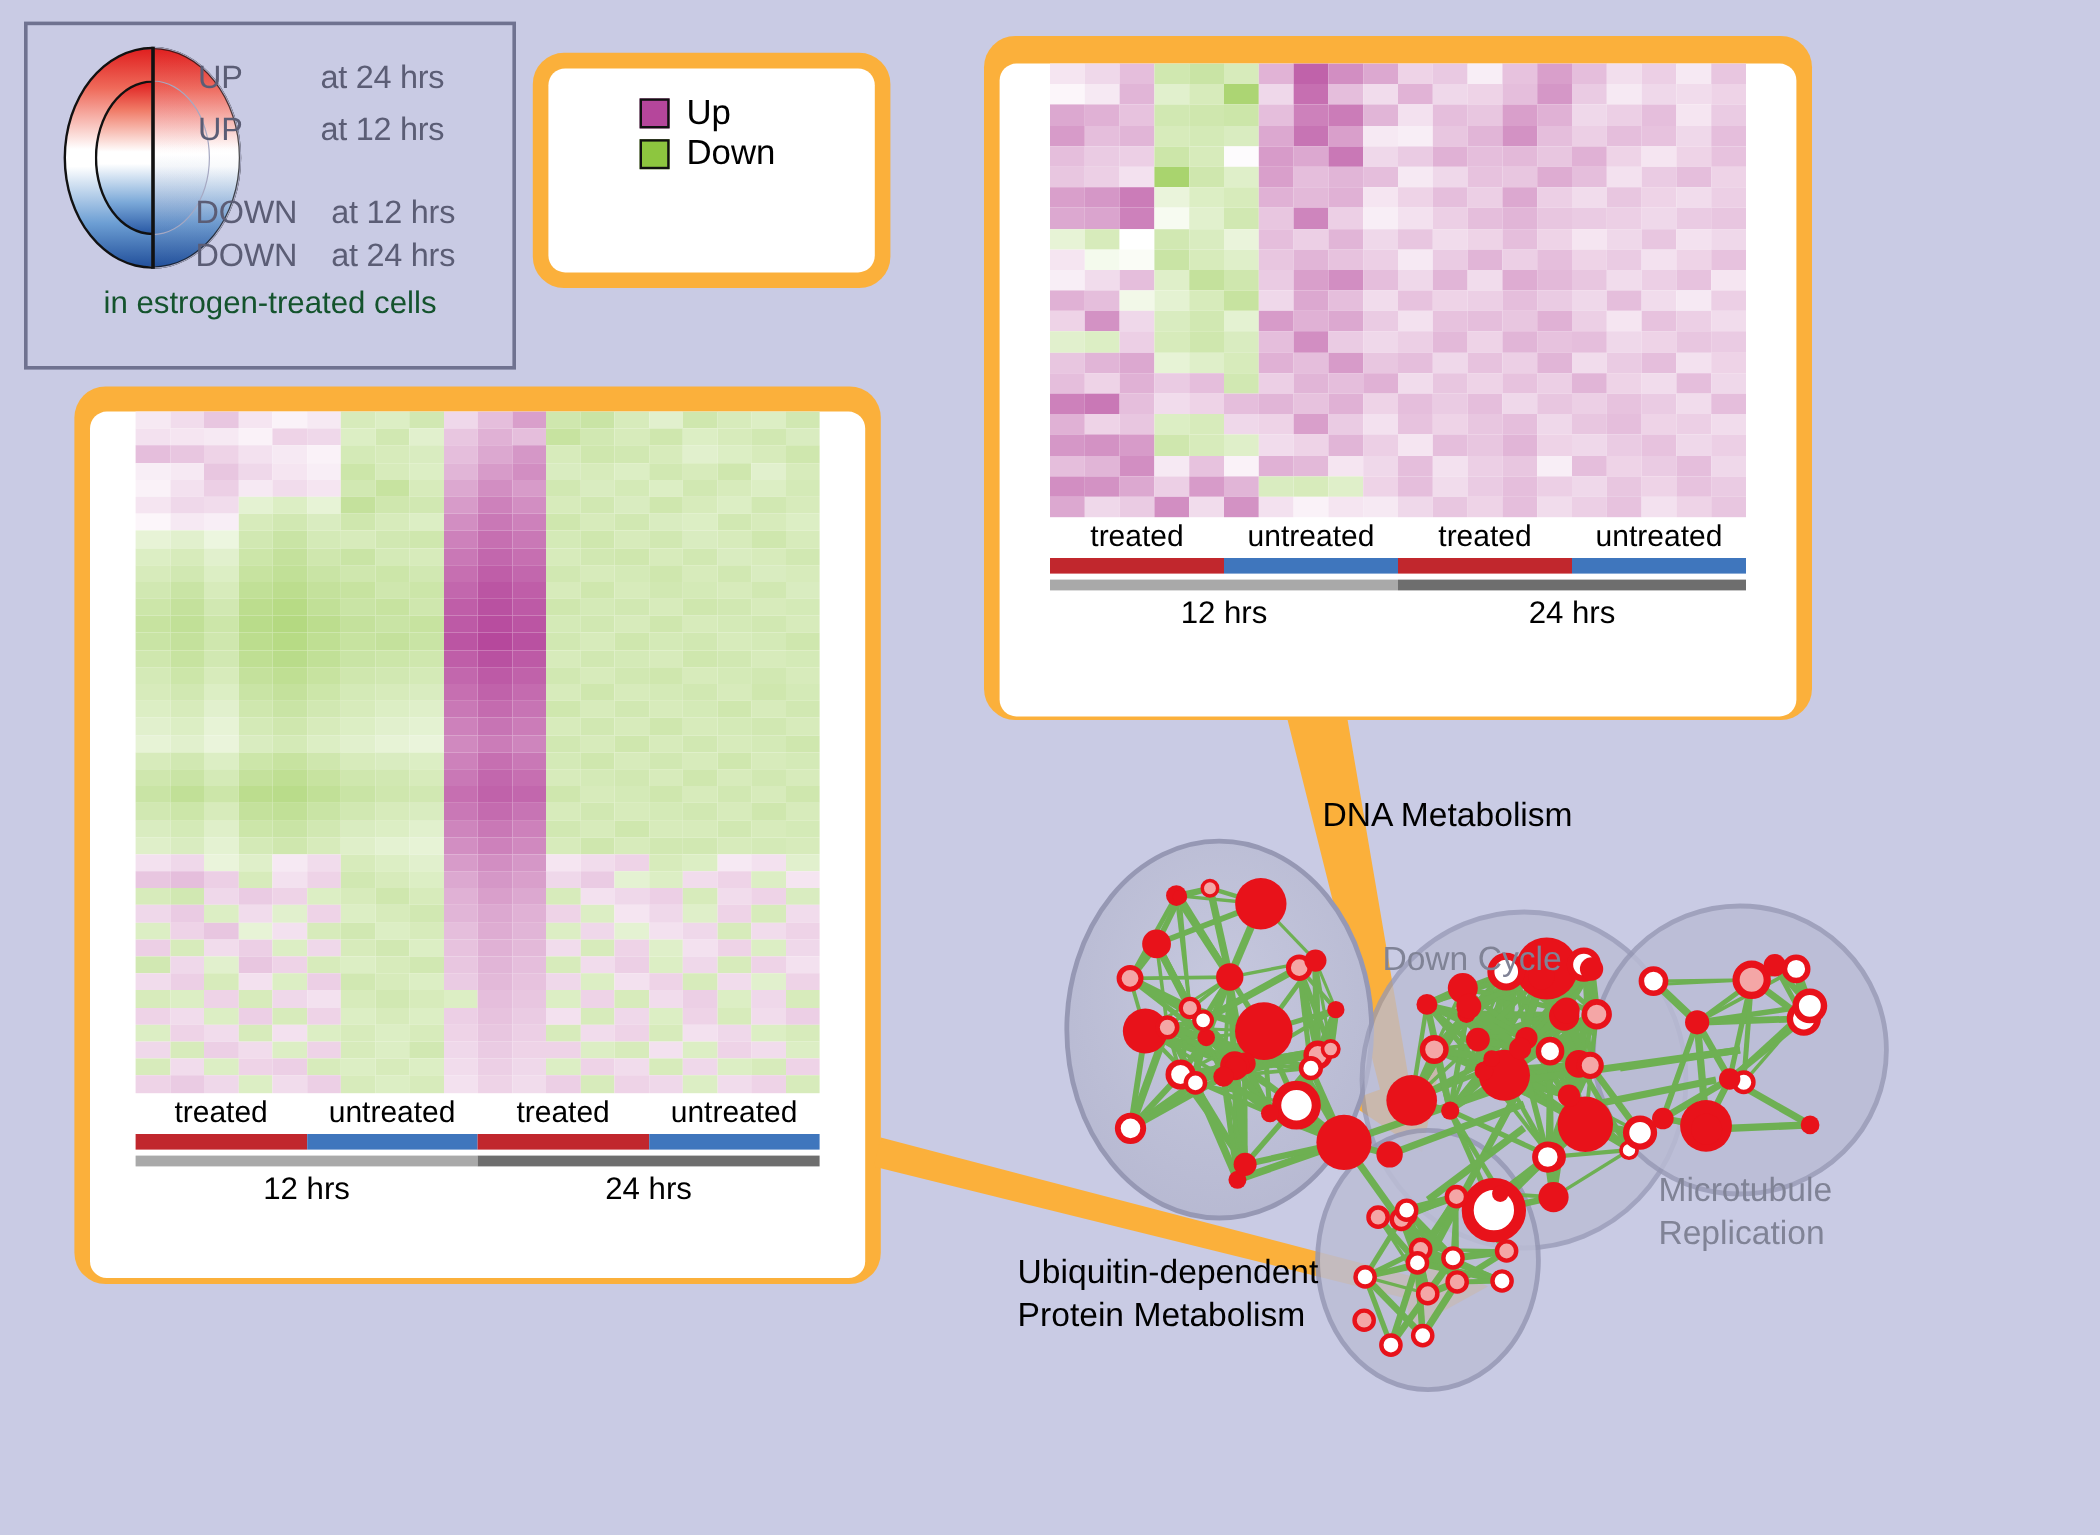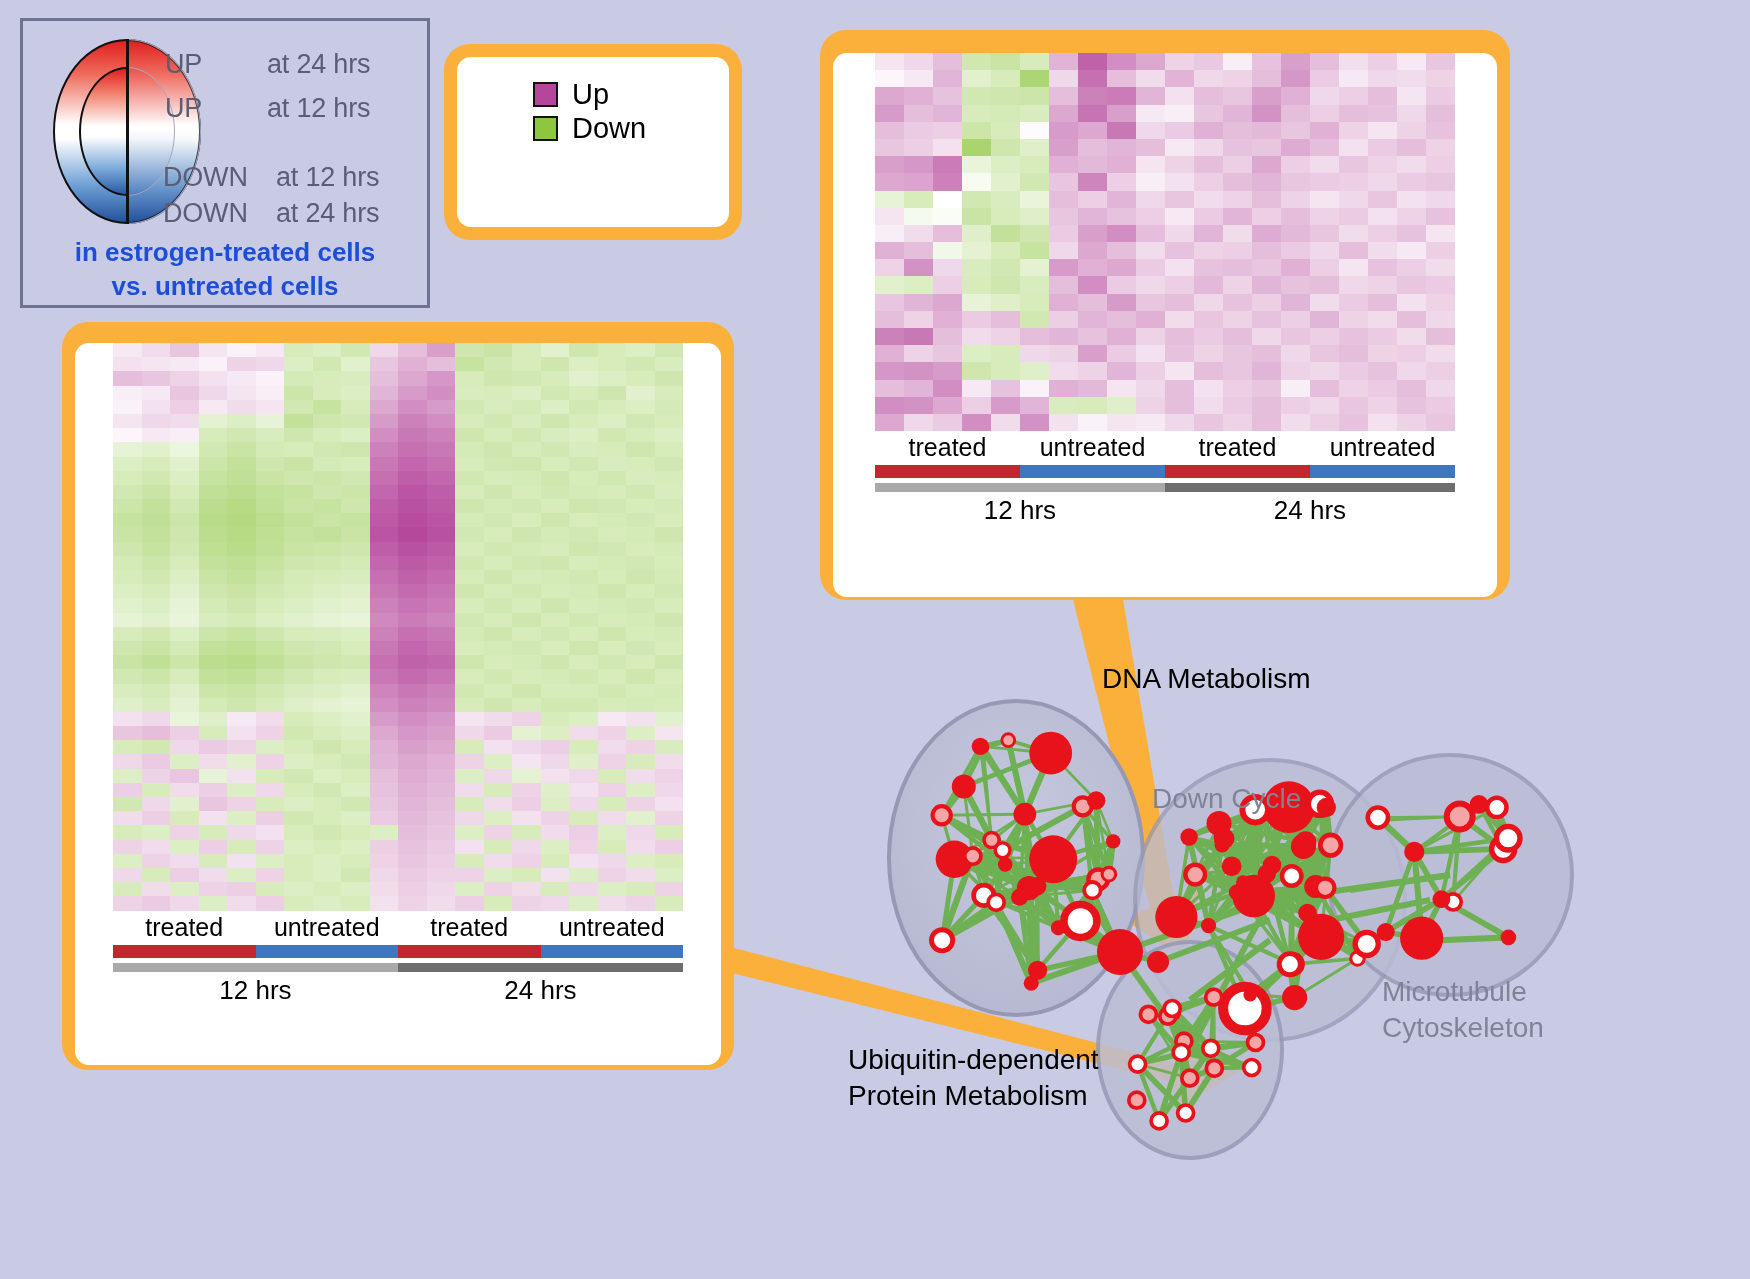--- a/index.html
+++ b/index.html
@@ -40,21 +40,21 @@
     background:linear-gradient(to bottom,rgba(224,32,32,.2) 0%,rgba(255,255,255,.2) 48%,rgba(42,90,166,.2) 100%);
     border:1.5px solid #a6a8c2;box-sizing:border-box;
     clip-path:inset(0 0 0 50%);
   }
   .wheel-divider{position:absolute;left:73px;top:0;width:2.5px;height:185px;background:#111;}
   .wheel-label{
     position:absolute;color:#5b5d75;font-size:27px;letter-spacing:-.2px;white-space:nowrap;
   }
   #wheel-sub{
     position:absolute;left:0;right:0;top:214px;text-align:center;
-    color:#1d4ed8;font-size:26px;line-height:34px;font-weight:bold;
+    color:#14532d;font-size:26px;line-height:34px;
   }
 
   
   .card{
     background:#fbb03b;border-radius:26px;padding:13px;box-sizing:border-box;
   }
   .card-inner{
     background:#ffffff;border-radius:14px;width:100%;height:100%;
     box-sizing:border-box;position:relative;
   }
@@ -115,21 +115,20 @@
   <div class="wheel-label" style="left:244px;top:28px;">at 24 hrs</div>
   <div class="wheel-label" style="left:142px;top:72px;">UP</div>
   <div class="wheel-label" style="left:244px;top:72px;">at 12 hrs</div>
   <div class="wheel-label" style="left:140px;top:141px;">DOWN</div>
   <div class="wheel-label" style="left:253px;top:141px;">at 12 hrs</div>
   <div class="wheel-label" style="left:140px;top:177px;">DOWN</div>
   <div class="wheel-label" style="left:253px;top:177px;">at 24 hrs</div>
 
   <div id="wheel-sub">
     <div>in estrogen-treated cells</div>
-    <div>vs. untreated cells</div>
   </div>
 </div>
 
 <div class="abs card" id="legend-card">
   <div class="card-inner">
     <div class="legend-rows">
       <div class="legend-row">
         <span class="swatch" id="sw-up" style="background: rgb(181, 70, 155);"></span>
         <span class="legend-lbl">Up</span>
       </div>
@@ -1998,16 +1997,16 @@
         <circle cx="377.8" cy="416.2" r="8.0" fill="#f4a6a6" stroke="#e8121a" stroke-width="3.7"></circle>
         <circle cx="382.2" cy="408.5" r="8.0" fill="#ffffff" stroke="#e8121a" stroke-width="3.7"></circle>
         <circle cx="330.0" cy="352.0" r="23.0" fill="#e8121a"></circle>
         <circle cx="368.0" cy="362.0" r="11.0" fill="#e8121a"></circle>
       </g>
   </svg>
 
   <div class="net-label dark" style="left:312px;top:62px;">DNA Metabolism</div>
   <div class="net-label grey" style="left:362px;top:182px;">Down Cycle</div>
   <div class="net-label grey" style="left:592px;top:375px;">Microtubule</div>
-  <div class="net-label grey" style="left:592px;top:411px;">Cytoskeleton</div>
+  <div class="net-label grey" style="left:592px;top:411px;">Replication</div>
   <div class="net-label dark" style="left:58px;top:443px;">Ubiquitin-dependent</div>
   <div class="net-label dark" style="left:58px;top:479px;">Protein Metabolism</div>
 </div>
 
 </body></html>

